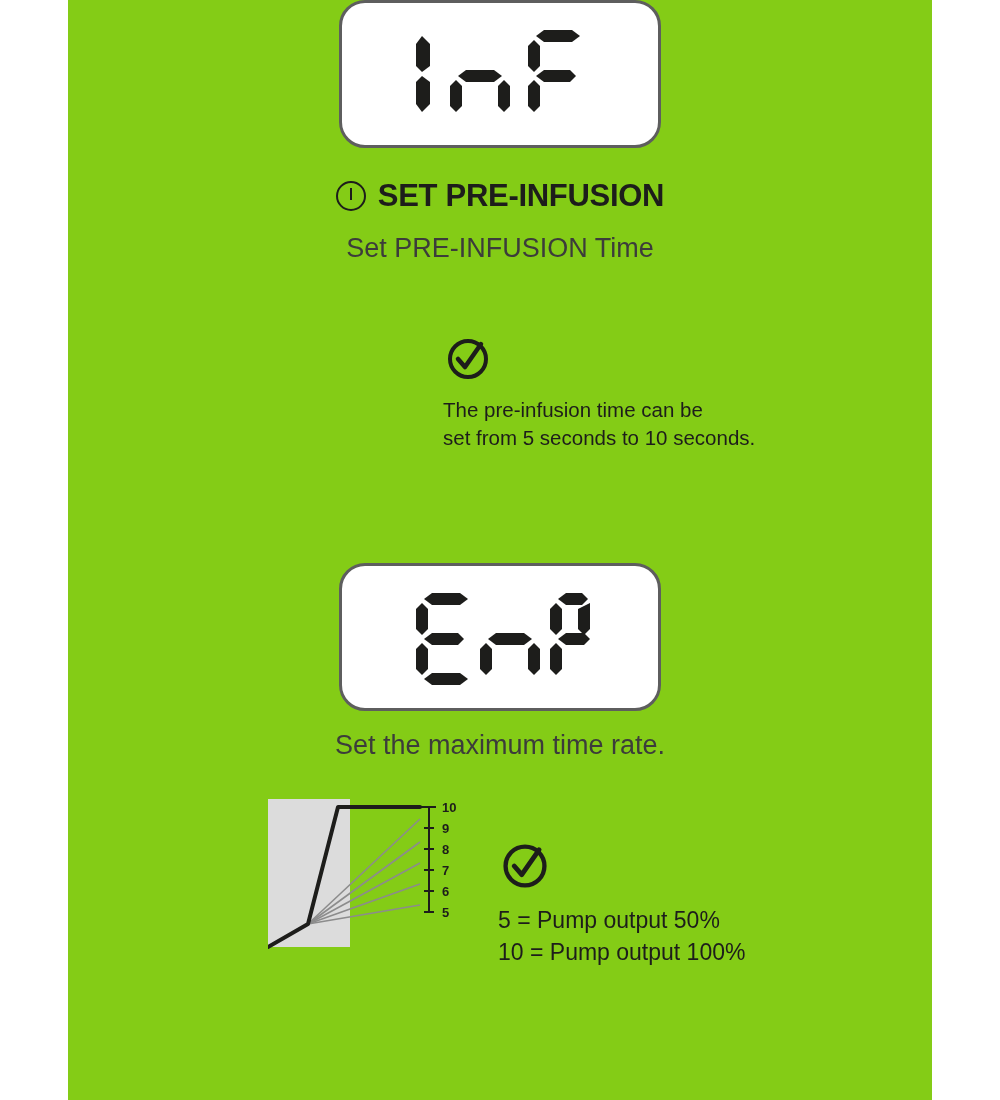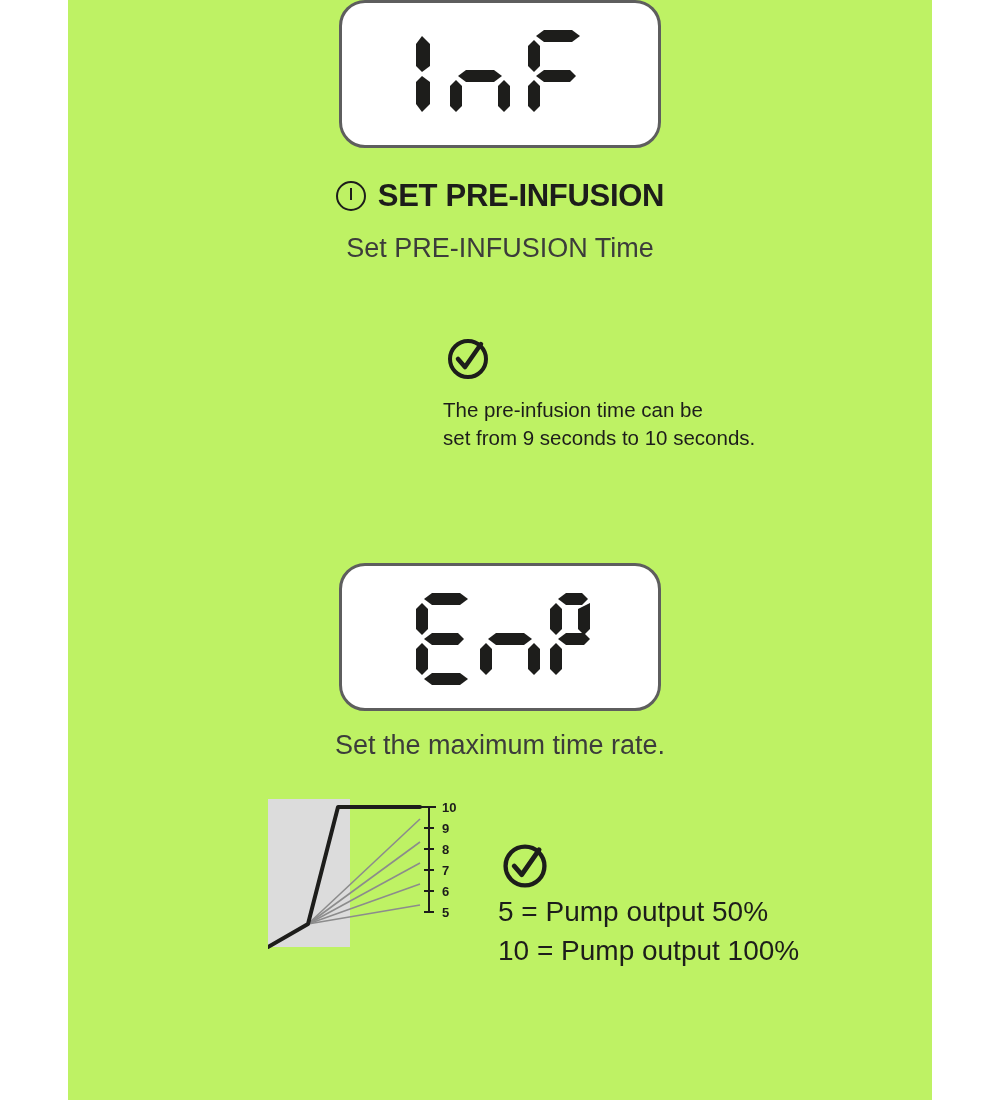--- a/index.html
+++ b/index.html
@@ -5,21 +5,21 @@
   * { box-sizing: border-box; }
   html, body {
     margin: 0; padding: 0;
     width: 1000px; height: 1100px;
     background: #ffffff;
     font-family: "Liberation Sans", sans-serif;
   }
   .page {
     position: relative;
     width: 1000px; height: 1100px;
-    background: #bef264;
+    background: #84cc16;
     overflow: hidden;
   }
   
   .page::before, .page::after {
     content: "";
     position: absolute;
     top: 0; bottom: 0;
     width: 68px;
     background: #ffffff;
   }
@@ -111,22 +111,22 @@
   .check-icon { display:block; }
 
   .note-text {
     margin-top: 12px;
     font-size: 20.5px;
     line-height: 1.35;
     color: #1d1d1b;
     white-space: pre-line;
   }
   .note-text-2 {
-    margin-top: 0;
-    font-size: 28px;
+    margin-top: 12px;
+    font-size: 23px;
     line-height: 1.38;
     color: #1d1d1b;
     white-space: pre-line;
   }
 
   .axis-label {
     font-size: 12.5px;
     font-weight: bold;
     fill: #1d1d1b;
   }
@@ -176,21 +176,21 @@
 
     <div class="figure-row">
 
 
       <div class="note-1">
         <svg class="check-icon" width="50" height="50" viewBox="0 0 50 50">
           <circle cx="25" cy="25" r="18" fill="none" stroke="#1d1d1b" stroke-width="4"></circle>
           <path d="M 15,25 L 22,33 L 38,10" fill="none" stroke="#1d1d1b" stroke-width="4.5" stroke-linecap="round" stroke-linejoin="round"></path>
         </svg>
         <div class="note-text">The pre-infusion time can be
-set from 9 seconds to 10 seconds.</div>
+set from 5 seconds to 10 seconds.</div>
       </div>
 
     </div>
   </div>
 
   <div class="section" id="section-2">
 
     <div class="lcd-wrap">
       <div class="lcd">
         <div class="seg">

